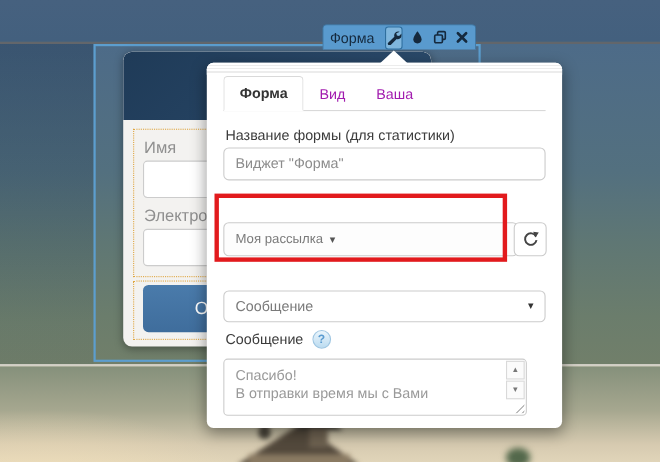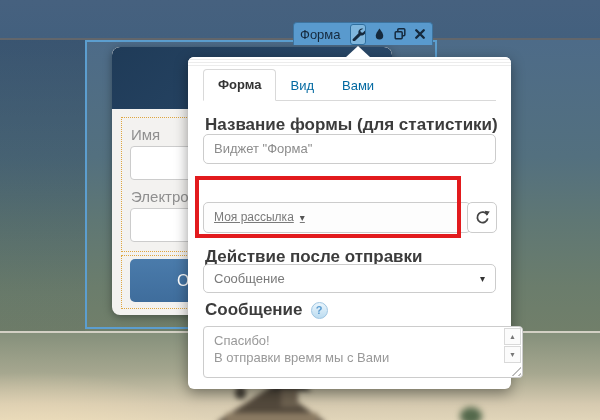--- a/index.html
+++ b/index.html
@@ -57,42 +57,42 @@
 
   
   .arrow{position:absolute;left:345px;top:46px;width:0;height:0;z-index:7;
          border-left:13px solid transparent;border-right:13px solid transparent;border-bottom:12px solid #fff;}
   .popup{position:absolute;left:188px;top:57px;width:323px;height:332px;background:#fff;
          border-radius:6px;box-shadow:0 4px 14px rgba(0,0,0,.4);z-index:6;}
   .stripes{position:absolute;left:0;top:0;width:100%;height:11px;border-radius:6px 6px 0 0;
            background:repeating-linear-gradient(180deg,#fff 0 2px,#ececec 2px 3px);}
   .tabs{position:absolute;left:15px;top:13px;width:293px;height:30px;border-bottom:1px solid #d9d9d9;
         display:flex;align-items:flex-end;}
-  .tab{font-size:13px;color:#0369a1;padding:0 14px;line-height:29px;height:29px;cursor:pointer;}
+  .tab{font-size:13px;color:#a21caf;padding:0 14px;line-height:29px;height:29px;cursor:pointer;}
   .tab.active{color:#333;font-weight:bold;background:#fff;border:1px solid #d9d9d9;border-bottom:1px solid #fff;
               border-radius:4px 4px 0 0;height:30px;line-height:29px;margin-bottom:-1px;}
-  .lbl{position:absolute;left:17px;font-size:17px;font-weight:bold;color:#3c3c3c;}
+  .lbl{position:absolute;left:17px;font-size:13px;font-weight:normal;color:#3c3c3c;}
   .l1{top:58px;} .l2{top:127px;} .l3{top:190px;} .l4{top:245px;position:static;left:0;}
   .l4row{position:absolute;left:17px;top:243px;display:flex;align-items:center;gap:8px;}
   .inputbox{position:absolute;left:15px;top:77px;width:293px;height:30px;border:1px solid #ccc;border-radius:5px;
             box-sizing:border-box;font-size:13px;color:#8c8c8c;line-height:28px;padding:0 10px;}
   .dropdown{position:absolute;left:15px;top:145px;width:268px;height:31px;border:1px solid #ccc;border-radius:5px;
-            background:#fdfdfd;box-sizing:border-box;font-size:12px;color:#7a7a7a;line-height:29px;padding:0 10px;text-decoration:underline;}
+            background:#fdfdfd;box-sizing:border-box;font-size:12px;color:#7a7a7a;line-height:29px;padding:0 10px;}
   .dropdown .caret{color:#555;font-size:10px;margin-left:6px;}
   .refresh{position:absolute;left:279px;top:145px;width:30px;height:31px;border:1px solid #ccc;border-radius:5px;
            background:#fff;box-sizing:border-box;display:flex;align-items:center;justify-content:center;}
   .redrect{position:absolute;left:7px;top:119px;width:266px;height:62px;border:4px solid #e21a1d;
            box-sizing:border-box;z-index:9;pointer-events:none;}
   .selectbox{position:absolute;left:15px;top:207px;width:293px;height:29px;border:1px solid #ccc;border-radius:5px;
              background:#fff;box-sizing:border-box;font-size:13px;color:#7a7a7a;line-height:27px;padding:0 10px;}
   .selectbox .caret2{position:absolute;right:10px;top:0;color:#333;font-size:10px;}
   .help{width:17px;height:17px;border-radius:50%;border:1px solid #9fc6e2;box-sizing:border-box;
         background:linear-gradient(180deg,#eaf5fc,#bcdcf0);color:#5a9bd0;font-size:11px;font-weight:bold;
         display:flex;align-items:center;justify-content:center;}
-  .textarea{position:absolute;left:15px;top:269px;width:320px;height:52px;border:1px solid #ccc;border-radius:4px;
+  .textarea{position:absolute;left:15px;top:269px;width:276px;height:52px;border:1px solid #ccc;border-radius:4px;
             box-sizing:border-box;overflow:hidden;background:#fff;}
   .ta-text{padding:5px 10px;font-size:13px;line-height:17px;color:#999;}
   .sb{position:absolute;right:1px;top:1px;width:17px;}
   .sb-btn{width:17px;height:17px;box-sizing:border-box;border:1px solid #d9d9d9;background:#fbfbfb;
           color:#777;font-size:7px;display:flex;align-items:center;justify-content:center;margin-bottom:1px;}
   .grip{position:absolute;right:1px;bottom:1px;width:12px;height:12px;
         background:repeating-linear-gradient(135deg,transparent 0 2.5px,#bdbdbd 2.5px 4px);
         clip-path:polygon(100% 0,100% 100%,0 100%);}
 </style>
 </head>
@@ -158,40 +158,39 @@
   </div>
 
   <div class="arrow"></div>
 
   <div class="popup">
     <div class="stripes"></div>
 
     <div class="tabs">
       <span class="tab active">Форма</span>
       <span class="tab">Вид</span>
-      <span class="tab">Вами</span>
+      <span class="tab">Ваша</span>
     </div>
 
     <div class="lbl l1">Название формы (для статистики)</div>
     <div class="inputbox">
       <span>Виджет "Форма"</span>
     </div>
 
     <div class="dropdown">
       <span>Моя рассылка</span><span class="caret">▾</span>
     </div>
     <div class="refresh">
       <svg width="15" height="15" viewBox="0 0 16 16">
         <path d="M13.1 5.3 A5.6 5.6 0 1 0 13.6 8.9" fill="none" stroke="#444" stroke-width="1.9"></path>
         <polygon points="10.3,0.8 15.8,1.5 12.6,6.2" fill="#444"></polygon>
       </svg>
     </div>
     <div class="redrect"></div>
 
-    <div class="lbl l3">Действие после отправки</div>
     <div class="selectbox">
       <span>Сообщение</span>
       <span class="caret2">▾</span>
     </div>
 
     <div class="l4row">
       <span class="lbl l4">Сообщение</span>
       <span class="help">?</span>
     </div>
 

